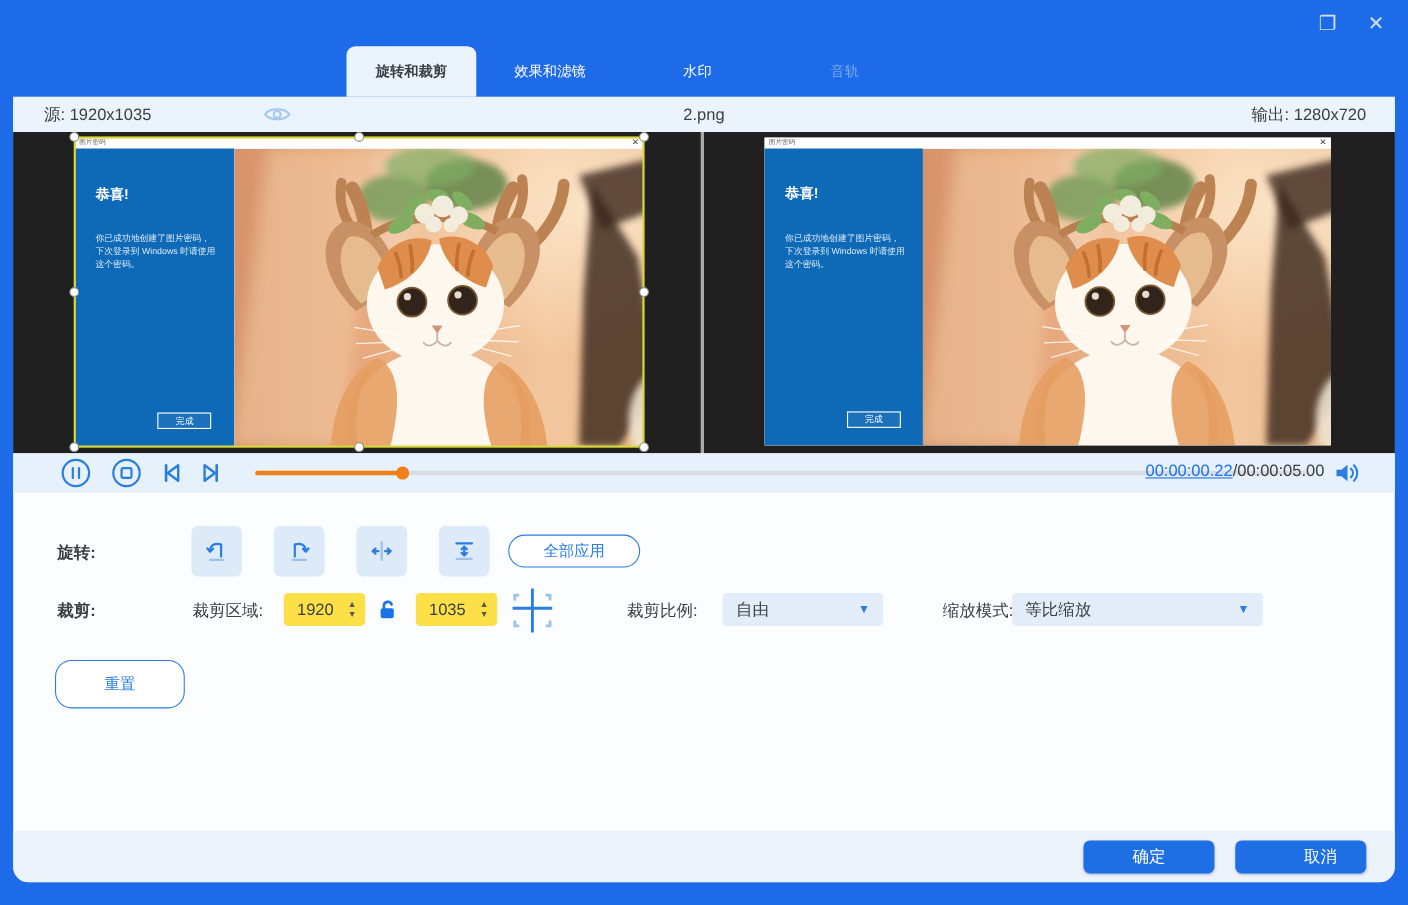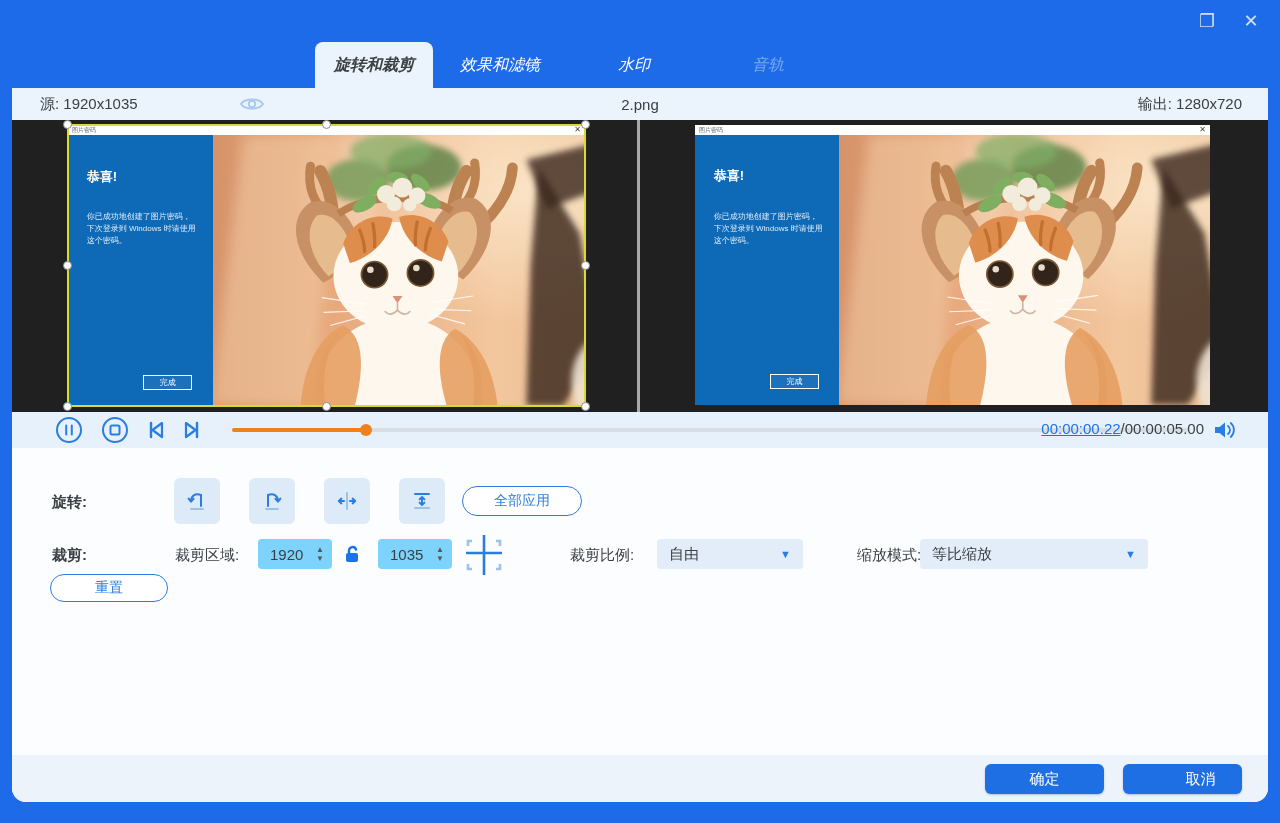--- a/index.html
+++ b/index.html
@@ -5,21 +5,21 @@
   * { margin:0; padding:0; box-sizing:border-box; }
   html,body { width:1280px; height:823px; font-family:"Liberation Sans","DejaVu Sans",sans-serif; }
   .window { position:relative; width:1280px; height:823px; background:#1d6be8; overflow:hidden; }
 
   
   .win-controls { position:absolute; top:10px; right:18px; display:flex; gap:22px; z-index:5; }
   .win-btn { width:22px; height:22px; display:flex; align-items:center; justify-content:center;
              color:#cfe0fb; font-size:18px; cursor:pointer; }
   .tabbar { position:absolute; top:42px; left:315px; height:46px; display:flex; z-index:4; }
   .tab { width:134px; height:46px; display:flex; align-items:center; justify-content:center;
-         color:#ffffff; font-size:16px; cursor:pointer;font-style:italic; }
+         color:#ffffff; font-size:13px; cursor:pointer; }
   .tab.active { width:118px; background:#ebf3fc; color:#3c4043; border-radius:8px 8px 0 0; font-weight:bold; }
   .tab.disabled { color:rgba(255,255,255,0.40); }
 
   
   .main-panel { position:absolute; left:12px; top:88px; width:1256px; height:714px;
                 background:#fbfdff; border-radius:0 0 14px 14px; overflow:hidden; }
   .info-bar { position:absolute; left:0; top:0; width:100%; height:32px; background:#ebf3fc;
               display:flex; align-items:center; font-size:15px; color:#3c4043; }
   .info-left { position:absolute; left:28px; }
   .eye-wrap { position:absolute; left:226px; top:3px; width:28px; height:26px; display:flex; align-items:center; justify-content:center; cursor:pointer; }
@@ -67,21 +67,21 @@
   .vol { position:absolute; right:30px; top:6px; width:26px; height:24px; cursor:pointer; }
 
   
   .label { position:absolute; font-size:15px; color:#3c4043; font-weight:bold; }
   .sublabel { position:absolute; font-size:15px; color:#3c4043; }
   .rot-btn { position:absolute; width:46px; height:46px; background:#ddeaf8; border-radius:6px;
              display:flex; align-items:center; justify-content:center; cursor:pointer; }
   .btn-outline { position:absolute; background:#ffffff; border:1px solid #2a7de1; color:#2a7de1;
                  font-size:14px; display:flex; align-items:center; justify-content:center;
                  border-radius:15px; cursor:pointer; }
-  .spin { position:absolute; width:74px; height:30px; background:#7dd3fc; border-radius:4px;
+  .spin { position:absolute; width:74px; height:30px; background:#fde047; border-radius:4px;
           display:flex; align-items:center; }
   .spin .val { flex:1; padding-left:12px; font-size:15px; color:#3c4043; }
   .spin .arrows { width:20px; display:flex; flex-direction:column; align-items:center; gap:1px; padding-right:4px; }
   .spin .arrows span { font-size:8px; color:#555; line-height:8px; cursor:pointer; }
   .icon-abs { position:absolute; cursor:pointer; }
   .dropdown { position:absolute; height:30px; background:#e2edf9; border-radius:4px; display:flex;
               align-items:center; justify-content:space-between; padding:0 12px; font-size:15px;
               color:#3c4043; cursor:pointer; }
   .dropdown .arr { color:#2a7de1; font-size:11px; }
 
@@ -375,21 +375,21 @@
     <div class="sublabel" style="left:558px; top:458px;">裁剪比例:</div>
     <div class="dropdown" style="left:645px; top:451px; width:146px;">
       <span>自由</span>
       <span class="arr">▼</span>
     </div>
     <div class="sublabel" style="left:845px; top:458px;">缩放模式:</div>
     <div class="dropdown" style="left:908px; top:451px; width:228px;">
       <span>等比缩放</span>
       <span class="arr">▼</span>
     </div>
-    <div class="btn-outline" style="left:38px; top:486px; width:118px; height:28px;font-family:Liberation Mono, monospace;">重置</div>
+    <div class="btn-outline" style="left:38px; top:512px; width:118px; height:44px;font-family:Liberation Mono, monospace;">重置</div>
 
     <div class="footer-strip">
       <button class="btn-solid" style="left:973px;">确定</button>
       <button class="btn-solid" style="left:1111px;padding-left:36px;">取消</button>
     </div>
 
   </div>
 </div>
 
 </body></html>

